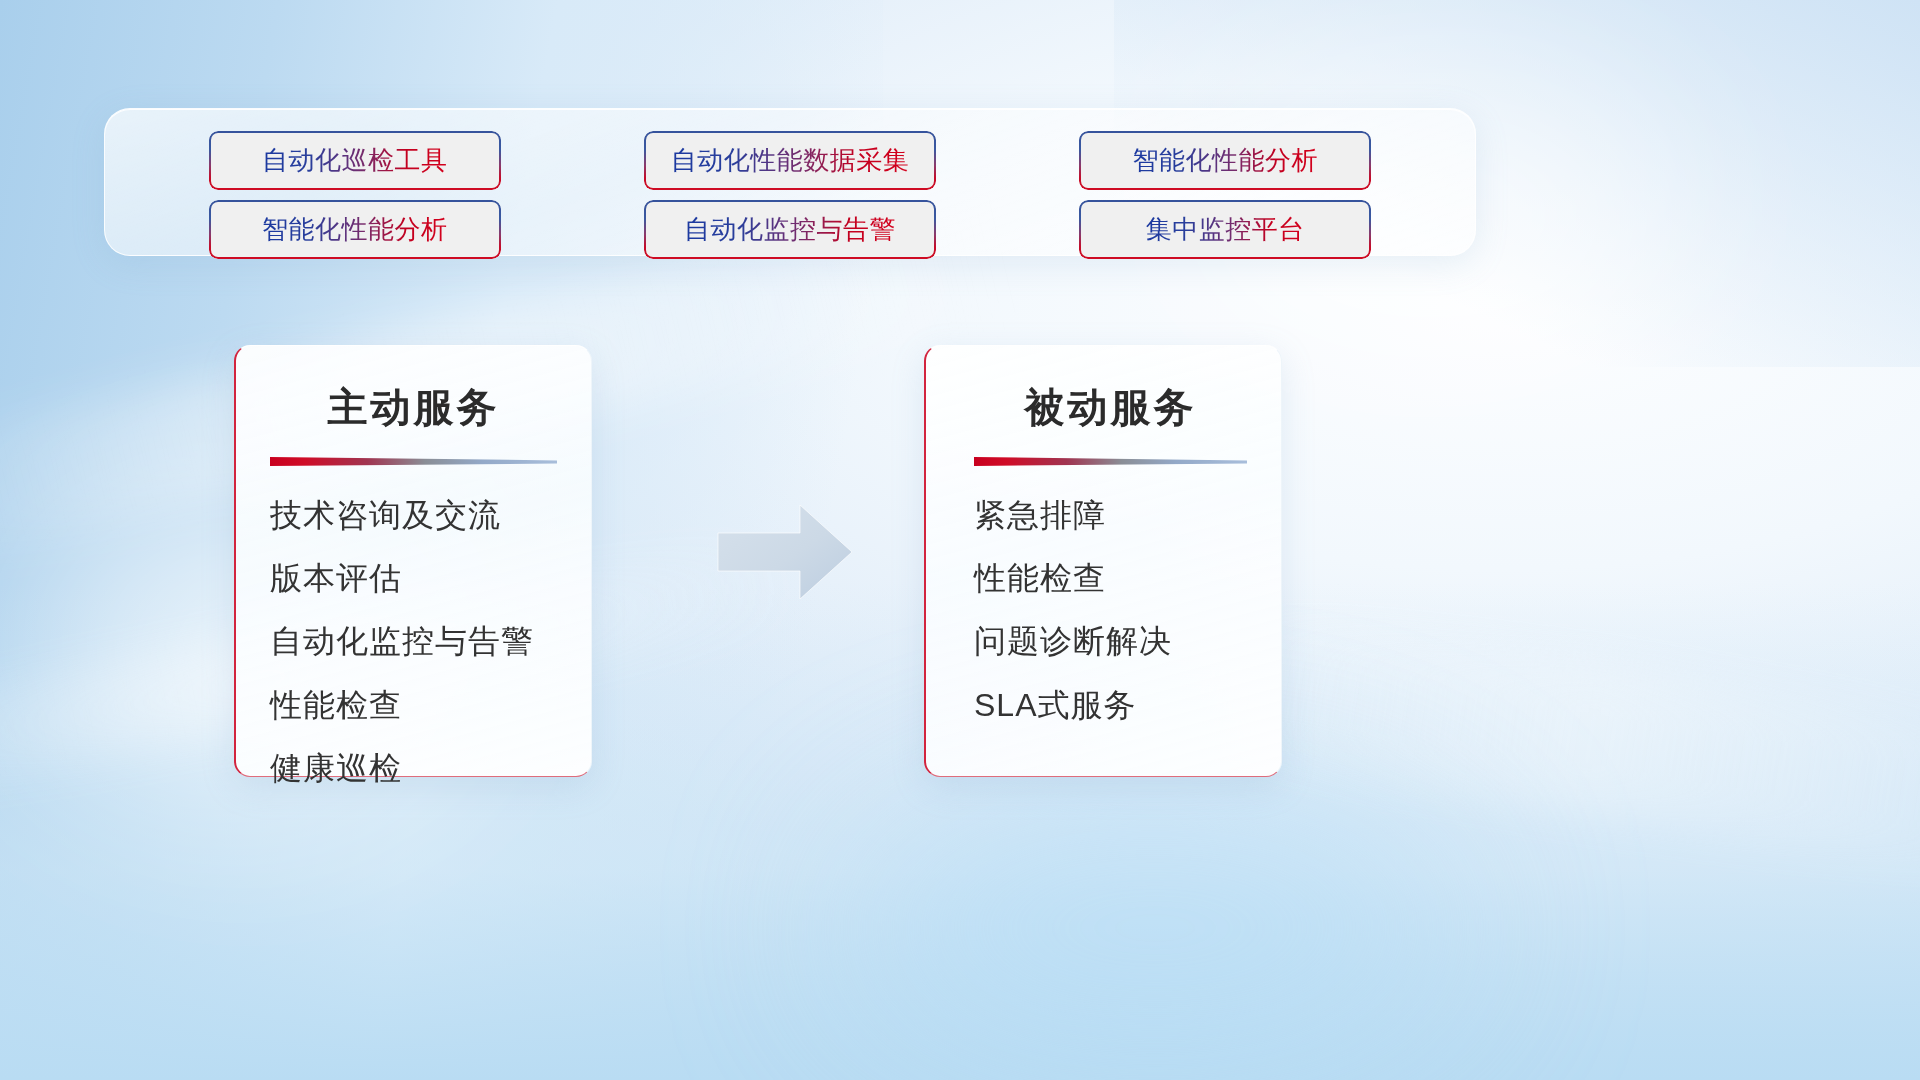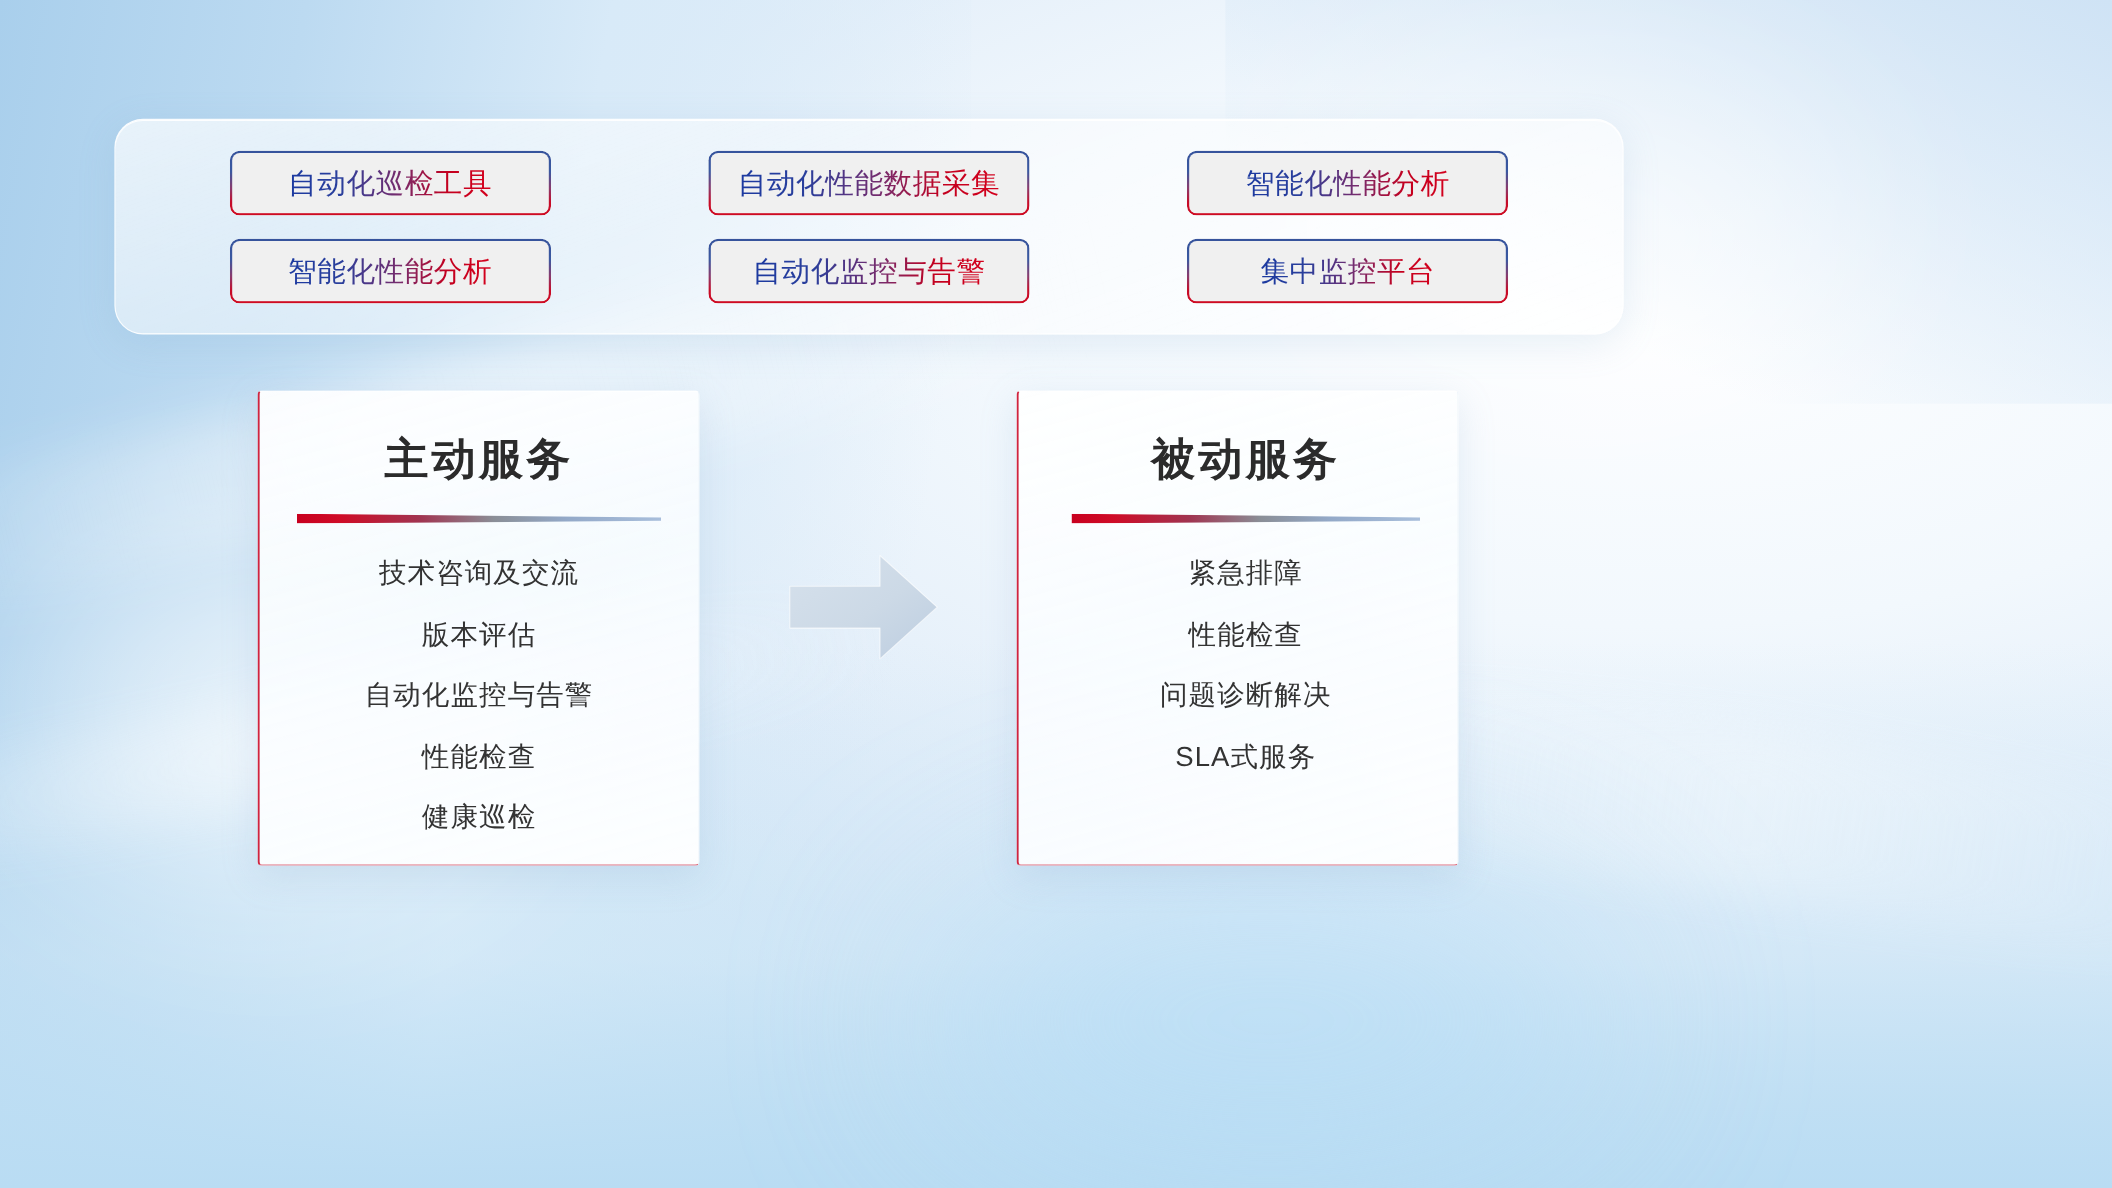--- a/index.html
+++ b/index.html
@@ -36,21 +36,21 @@
   .glow{position:absolute;border-radius:50%;filter:blur(90px);}
   .glow.g1{left:2%;top:46%;width:420px;height:300px;background:rgba(255,255,255,.62);}
   .glow.g2{right:12%;top:6%;width:520px;height:300px;background:rgba(255,255,255,.5);}
   .glow.g3{left:44%;bottom:2%;width:620px;height:260px;background:rgba(180,220,245,.55);}
 
   
   #stage{position:absolute;inset:0;z-index:2;}
 
   
   #banner{
-    position:absolute;left:104px;top:108px;width:1372px;height:196px;
+    position:absolute;left:104px;top:108px;width:1372px;height:148px;
     border-radius:26px;
     background:linear-gradient(160deg,rgba(255,255,255,.70) 0%,rgba(255,255,255,.42) 40%,rgba(255,255,255,.58) 100%);
     border:1px solid rgba(255,255,255,.85);
     box-shadow:0 8px 34px rgba(120,160,200,.16), inset 0 1px 0 rgba(255,255,255,.9);
     display:grid;
     grid-template-columns:repeat(3,1fr);
     grid-auto-rows:1fr;
     align-items:center;
     justify-items:center;
     padding:22px 32px;
@@ -80,53 +80,52 @@
     position:relative;z-index:1;
     font-size:26px;font-weight:500;letter-spacing:.5px;
     background:linear-gradient(90deg,#1b39a0 0%,#2a3f9c 26%,#7a2a6a 56%,#c3001f 78%,#d4001c 100%);
     -webkit-background-clip:text;background-clip:text;
     -webkit-text-fill-color:transparent;color:transparent;
     white-space:nowrap;
   }
 
   
   .card{
-    position:absolute;top:345px;width:402px;height:432px;
-    border-radius:4px;
+    position:absolute;top:345px;width:358px;height:432px;
+    border-radius:16px;
     background:linear-gradient(165deg,rgba(255,255,255,.92) 0%,rgba(250,253,255,.86) 45%,rgba(255,255,255,.94) 100%);
     border-top:1px solid rgba(255,255,255,.95);
     border-right:1px solid rgba(236,244,250,.9);
     border-bottom:1px solid rgba(214,60,80,.75);
     border-left:2px solid #d2243e;
     box-shadow:0 10px 34px rgba(120,160,200,.18);
     box-sizing:border-box;
     padding:26px 34px 20px;
-    margin-top:10px;
   }
   #card-left{left:234px;}
   #card-right{left:924px;padding-left:48px;}
   .card-title{
     text-align:center;
     font-size:40px;font-weight:bold;color:#2b2b2b;
     letter-spacing:3px;
     margin:8px 0 0;
   }
   .divider{
     margin:22px auto 0;
     width:100%;height:9px;position:relative;
   }
   .divider span{
     position:absolute;left:0;top:0;width:100%;height:100%;
     background:linear-gradient(90deg,#c8001f 0%,#cf0c27 12%,#a03551 34%,#8a8e96 54%,#93a9c8 74%,#a8bedb 100%);
     clip-path:polygon(0 0,100% 38%,100% 72%,0 100%);
   }
   .card-list{margin:32px 0 0;padding:0;list-style:none;}
   .card-list li{
-    text-align:center;
-    font-size:25px;color:#333333;
+    text-align:left;
+    font-size:32px;color:#333333;
     letter-spacing:1px;
     margin:0 0 28px;
     line-height:1.1;
   }
   .card-list li:last-child{margin-bottom:0;}
 
   
   #arrow{
     position:absolute;left:716px;top:503px;width:138px;height:98px;
   }

